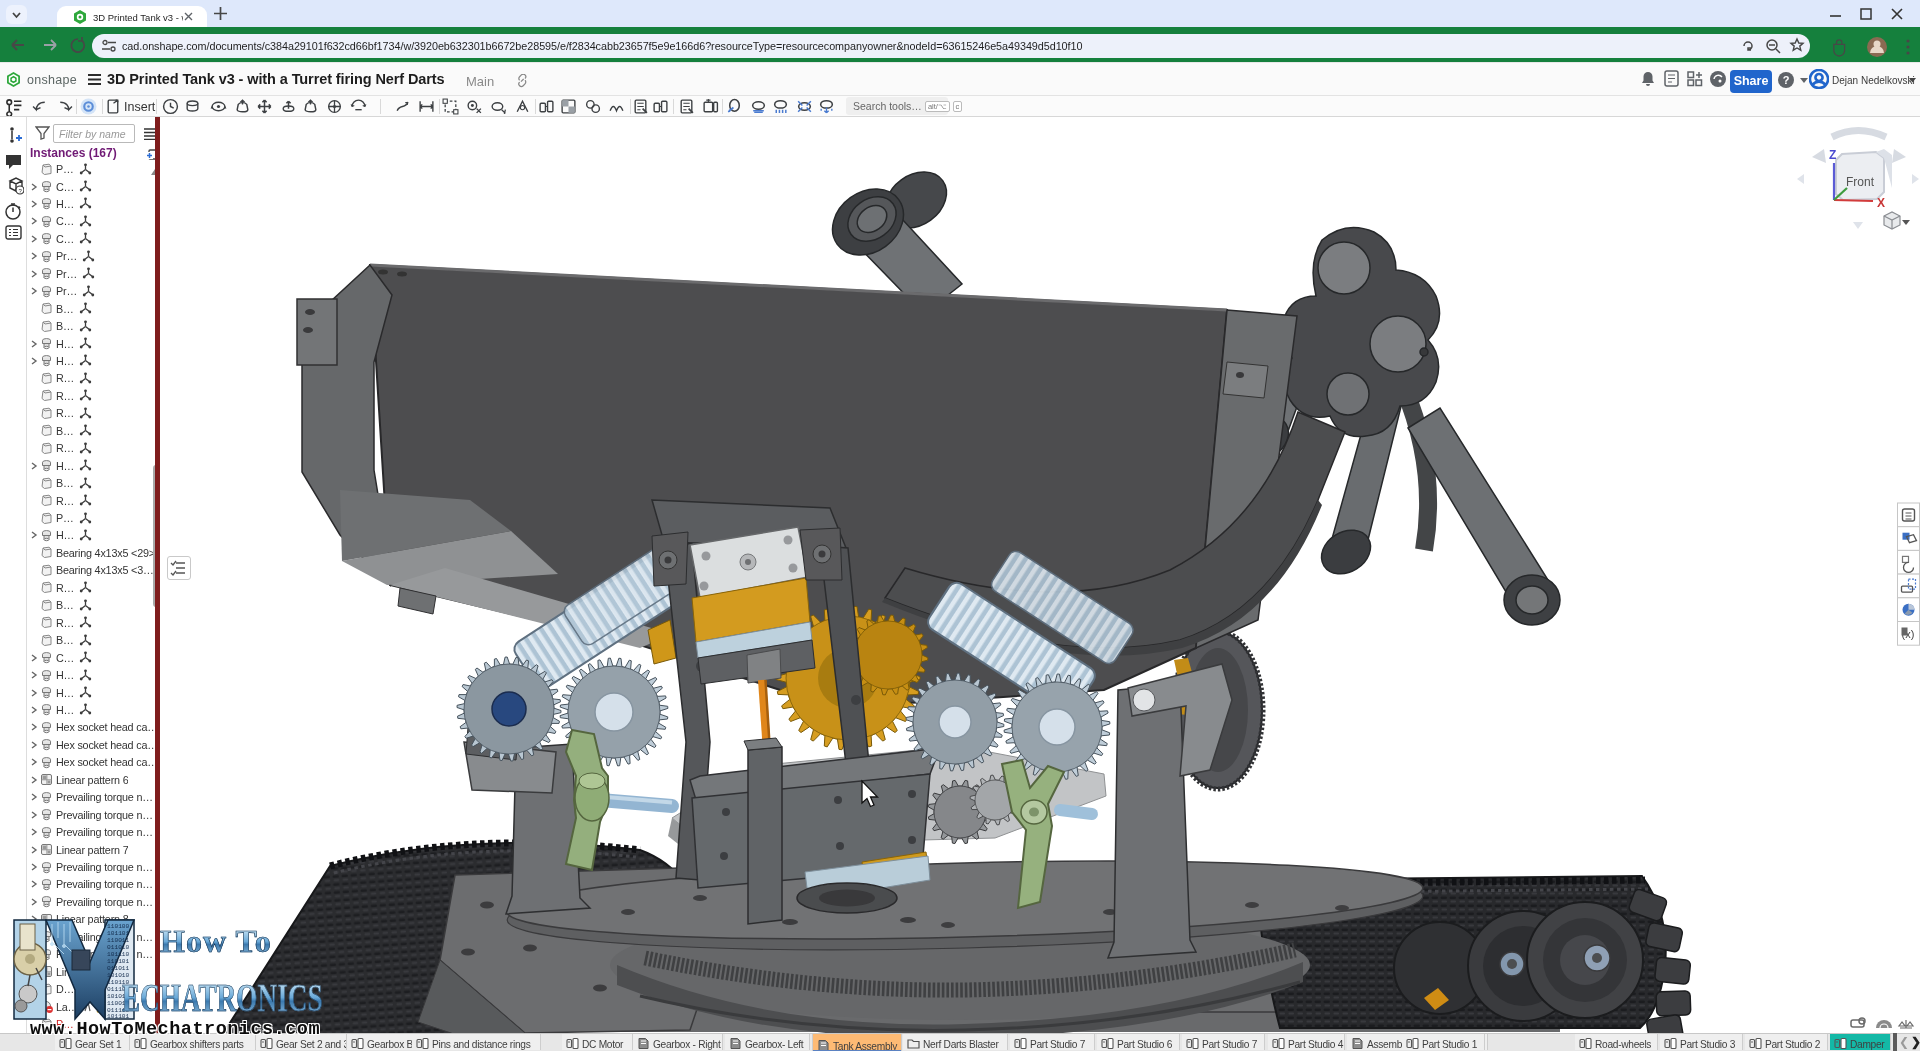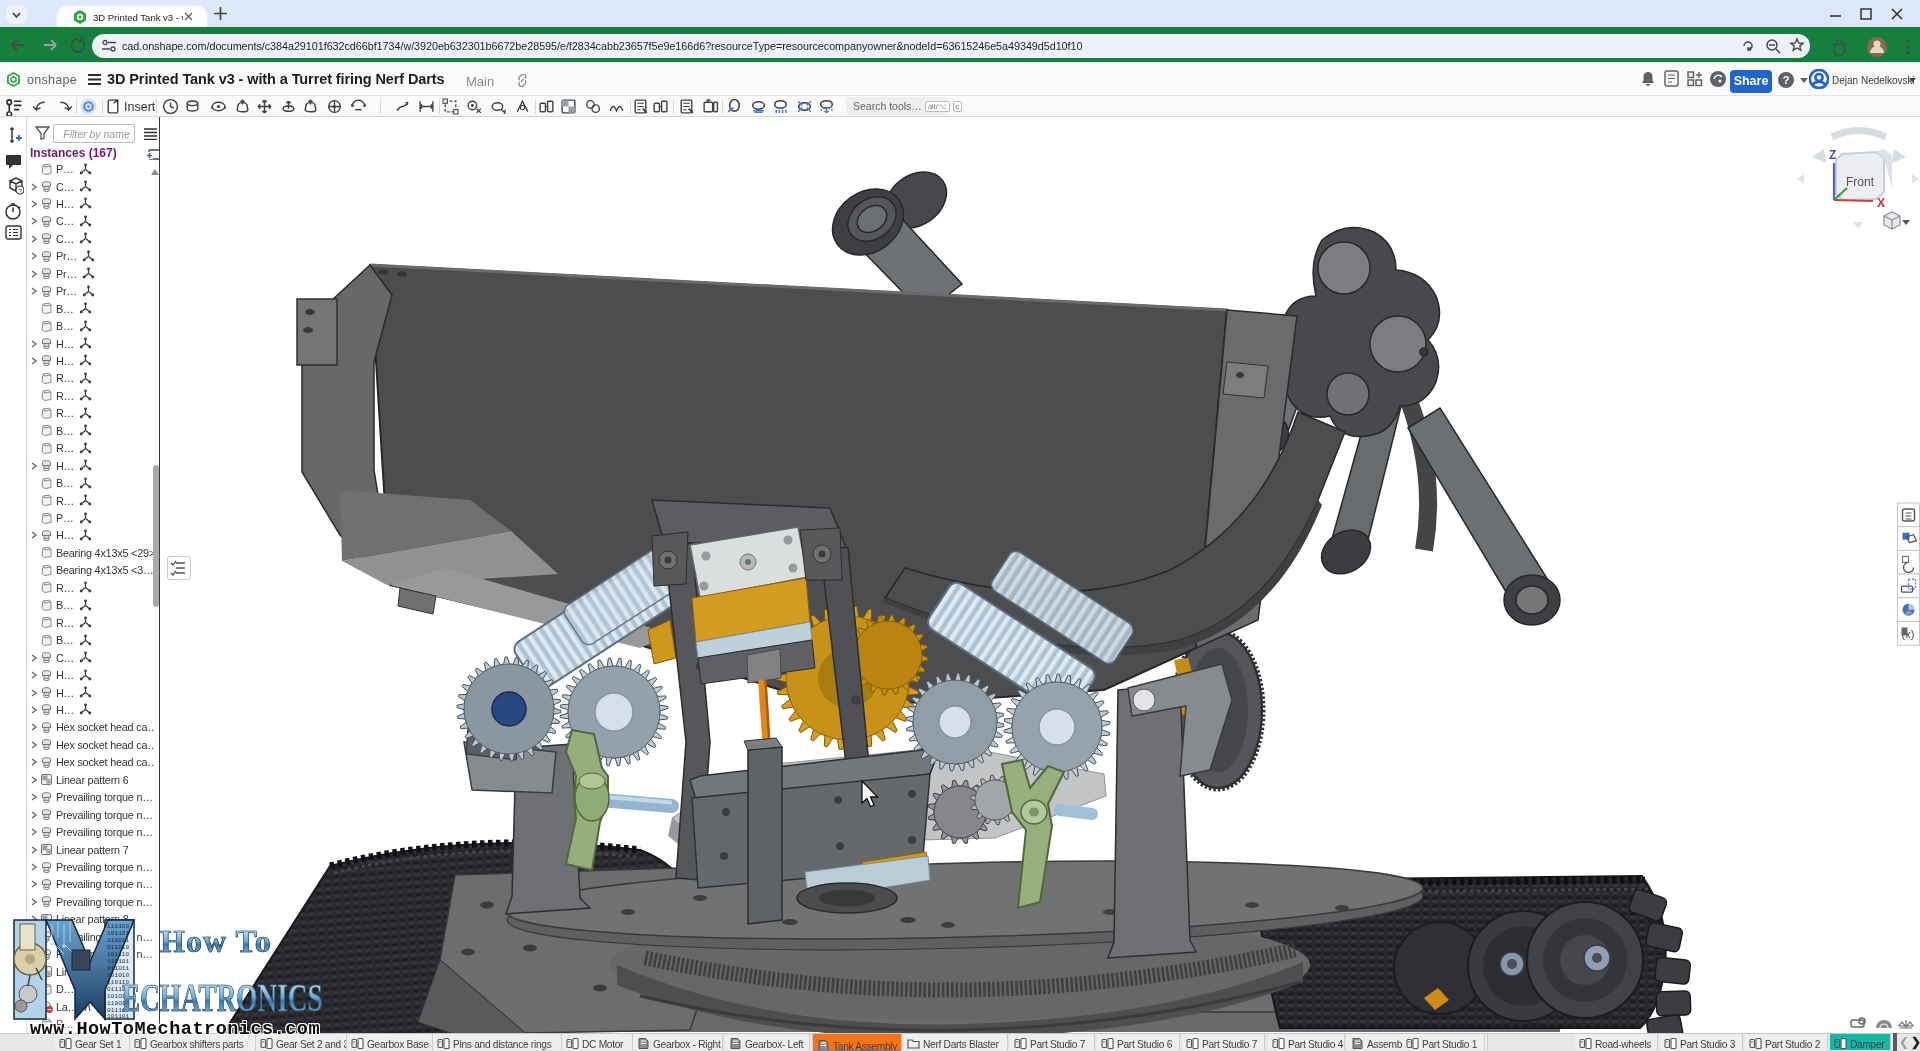--- a/index.html
+++ b/index.html
@@ -15,36 +15,36 @@
 #osname { position:absolute; left:27px; top:10px; font-size:12.5px; color:#5c6664; letter-spacing:0.3px; }
 #doct { position:absolute; left:107px; top:8px; font-size:14.5px; font-weight:bold; color:#1d1d1d; white-space:nowrap; letter-spacing:-0.1px; }
 #docm { position:absolute; left:466px; top:11px; font-size:13px; color:#8a8a8a; }
 #toolbar { position:absolute; left:0; top:95px; width:1920px; height:22px; background:#fbfbfb; border-top:1px solid #e3e3e3; border-bottom:1px solid #d7d7d7; }
 .tbi { position:absolute; top:2px; }
 .tbt { position:absolute; top:4px; font-size:12.5px; color:#333; }
 .tsep { position:absolute; top:3px; width:1px; height:15px; background:#d9d9d9; }
 .stools { position:absolute; left:846px; top:1px; width:102px; height:18px; background:#efefef; border-radius:3px; font-size:10.5px; color:#666; display:flex; align-items:center; padding-left:7px; white-space:nowrap; }
 .stools .kbd { display:inline-block; border:1px solid #bbb; background:#fff; border-radius:2px; font-size:7.5px; color:#777; padding:0 2px; margin-left:3px; vertical-align:1px; }
 #leftstrip { position:absolute; left:0; top:117px; width:27px; height:916px; background:#fff; border-right:1px solid #ddd; }
-#panel { position:absolute; left:27px; top:117px; width:133px; height:916px; background:#fff; border-right:1px solid #7f1d1d; overflow:hidden;text-align:center; }
+#panel { position:absolute; left:27px; top:117px; width:133px; height:916px; background:#fff; border-right:5px solid #7f1d1d; overflow:hidden; }
 #fbox { position:absolute; left:26px; top:7px; width:82px; height:19px; border:1px solid #b9b9b9; border-radius:2px; font-size:10.5px; font-style:italic; color:#999; padding:3px 0 0 5px; }
 #inst { position:absolute; left:3px; top:29px; font-size:12px; font-weight:bold; color:#701a75; }
 .trow { position:absolute; left:0; width:133px; height:17px; display:flex; align-items:center; }
 .tchs { width:13px; flex:none; }
 .tch { margin-left:3px; margin-right:2px; flex:none; }
 .tic { margin-right:3px; flex:none; }
 .ttx { font-size:10.8px; color:#333; white-space:nowrap; flex:none; max-width:98px; overflow:hidden; letter-spacing:-0.2px; }
 .tm { margin-left:5px; flex:none; }
 #pscroll { position:absolute; left:125.5px; top:348px; width:6px; height:142px; background:#a9a9a9; border-radius:3px; }
 #parrow { position:absolute; left:124px; top:52px; width:0; height:0; border-left:4px solid transparent; border-right:4px solid transparent; border-bottom:6px solid #888; }
 #fbtn { position:absolute; left:167px; top:556px; width:24px; height:24px; background:#fff; border:1px solid #c9c9c9; border-radius:3px; z-index:5; }
 #tabbar { position:absolute; left:0; top:1033px; width:1920px; height:18px; background:#e7e7e7; border-top:1px solid #c8c8c8; z-index:4; }
 .btab { position:absolute; top:0; height:16px; background:#efefef; border-right:1px solid #cdcdcd; font-size:10.2px; color:#3f3f3f; display:flex; align-items:flex-end; padding-left:4px; white-space:nowrap; overflow:hidden; letter-spacing:-0.3px; }
 .btab svg { margin-right:3px; flex:none; }
-.btab.active { background:#f97316; height:18px; border-left:1px solid #cdcdcd; box-shadow:0 2px 0 #4a7bd0 inset transparent; }
+.btab.active { background:#fdba74; height:18px; border-left:1px solid #cdcdcd; box-shadow:0 2px 0 #4a7bd0 inset transparent; }
 .btab.active:after { content:""; position:absolute; left:0; bottom:0; width:100%; height:2px; background:#5b82c2; }
 .btab.damper { background:#14b8a6; }
 #tbdiv { position:absolute; left:1893px; top:1033px; width:4px; height:18px; background:#5a5a5a; z-index:5; }
 #tbl { position:absolute; left:1899px; top:1035px; font-size:12px; color:#9a9a9a; z-index:5; }
 #tbr { position:absolute; left:1911px; top:1035px; font-size:12px; color:#222; font-weight:bold; z-index:5; }
 #wm { position:absolute; left:12px; top:902px; width:340px; height:139px; z-index:6; }
 #wmt1 { position:absolute; left:148px; top:21px; font-size:32px; font-weight:bold; font-family:"Liberation Serif",serif; color:#79b7e2; background:linear-gradient(#c9e5f5 15%,#6aa9d8 50%,#3b79ae 58%,#a7d0ea); -webkit-background-clip:text; -webkit-text-fill-color:transparent; text-shadow:none; -webkit-text-stroke:0.6px #16324f; letter-spacing:1px; }
 #wmt2 { position:absolute; left:110px; top:72px; font-size:40px; font-weight:bold; font-family:"Liberation Serif",serif; transform:scaleX(0.68); transform-origin:0 0; background:linear-gradient(#c9e5f5 15%,#6aa9d8 50%,#3b79ae 58%,#a7d0ea); -webkit-background-clip:text; -webkit-text-fill-color:transparent; -webkit-text-stroke:0.6px #16324f; letter-spacing:0px; }
 #wmurl { position:absolute; left:18px; top:117px; font-size:18.5px; font-weight:bold; font-family:"Liberation Mono",monospace; color:#0d0d0d; letter-spacing:0.5px; text-shadow:-1px -1px 0 #fff,1px -1px 0 #fff,-1px 1px 0 #fff,1px 1px 0 #fff; }
 </style></head>
@@ -1483,21 +1483,21 @@
         <span>Gear Set 2 and 3</span>
       </div>
 <div class="btab" style="left:347px;width:86px">
         <svg width="13" height="13" viewBox="0 0 13 13">
           <rect x="1" y="2.5" width="4.5" height="8" rx="1" fill="none" stroke="#555" stroke-width="1.1"></rect>
           <rect x="7" y="1.5" width="5" height="10" rx="1" fill="#fff" stroke="#555" stroke-width="1.1"></rect>
           <circle cx="3" cy="5" r="0.8" fill="#555"></circle>
         </svg>
         <span>Gearbox Base</span>
       </div>
-<div class="btab" style="left:433px;width:129px">
+<div class="btab" style="left:412px;width:129px">
         <svg width="13" height="13" viewBox="0 0 13 13">
           <rect x="1" y="2.5" width="4.5" height="8" rx="1" fill="none" stroke="#555" stroke-width="1.1"></rect>
           <rect x="7" y="1.5" width="5" height="10" rx="1" fill="#fff" stroke="#555" stroke-width="1.1"></rect>
           <circle cx="3" cy="5" r="0.8" fill="#555"></circle>
         </svg>
         <span>Pins and distance rings</span>
       </div>
 <div class="btab" style="left:562px;width:71px">
         <svg width="13" height="13" viewBox="0 0 13 13">
           <rect x="1" y="2.5" width="4.5" height="8" rx="1" fill="none" stroke="#555" stroke-width="1.1"></rect>

